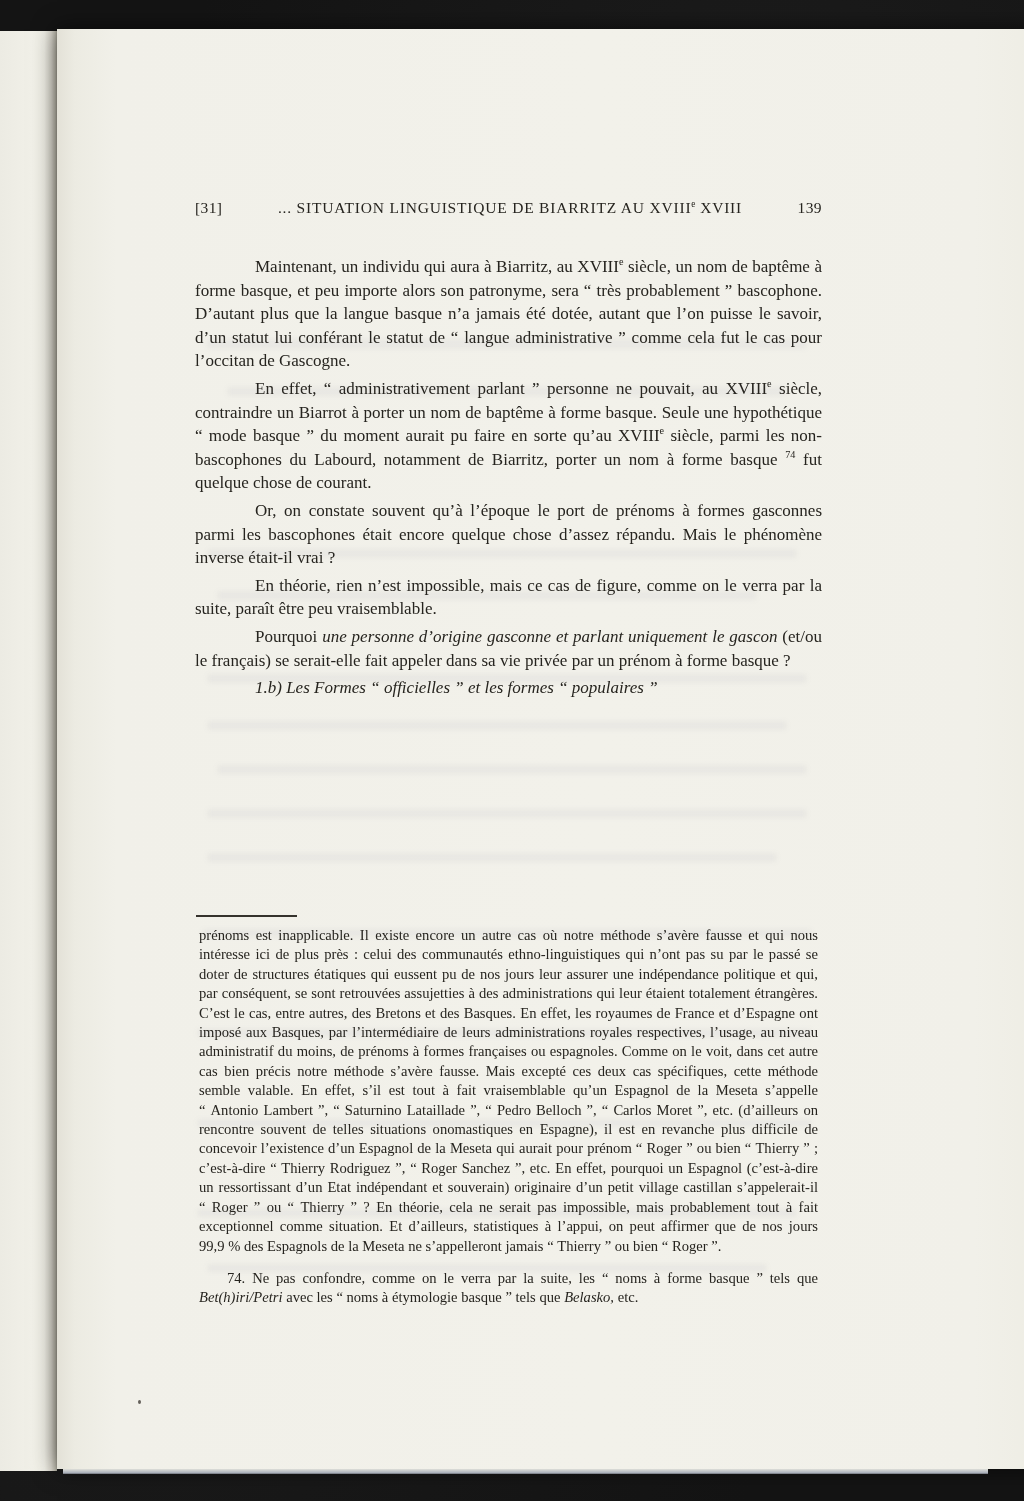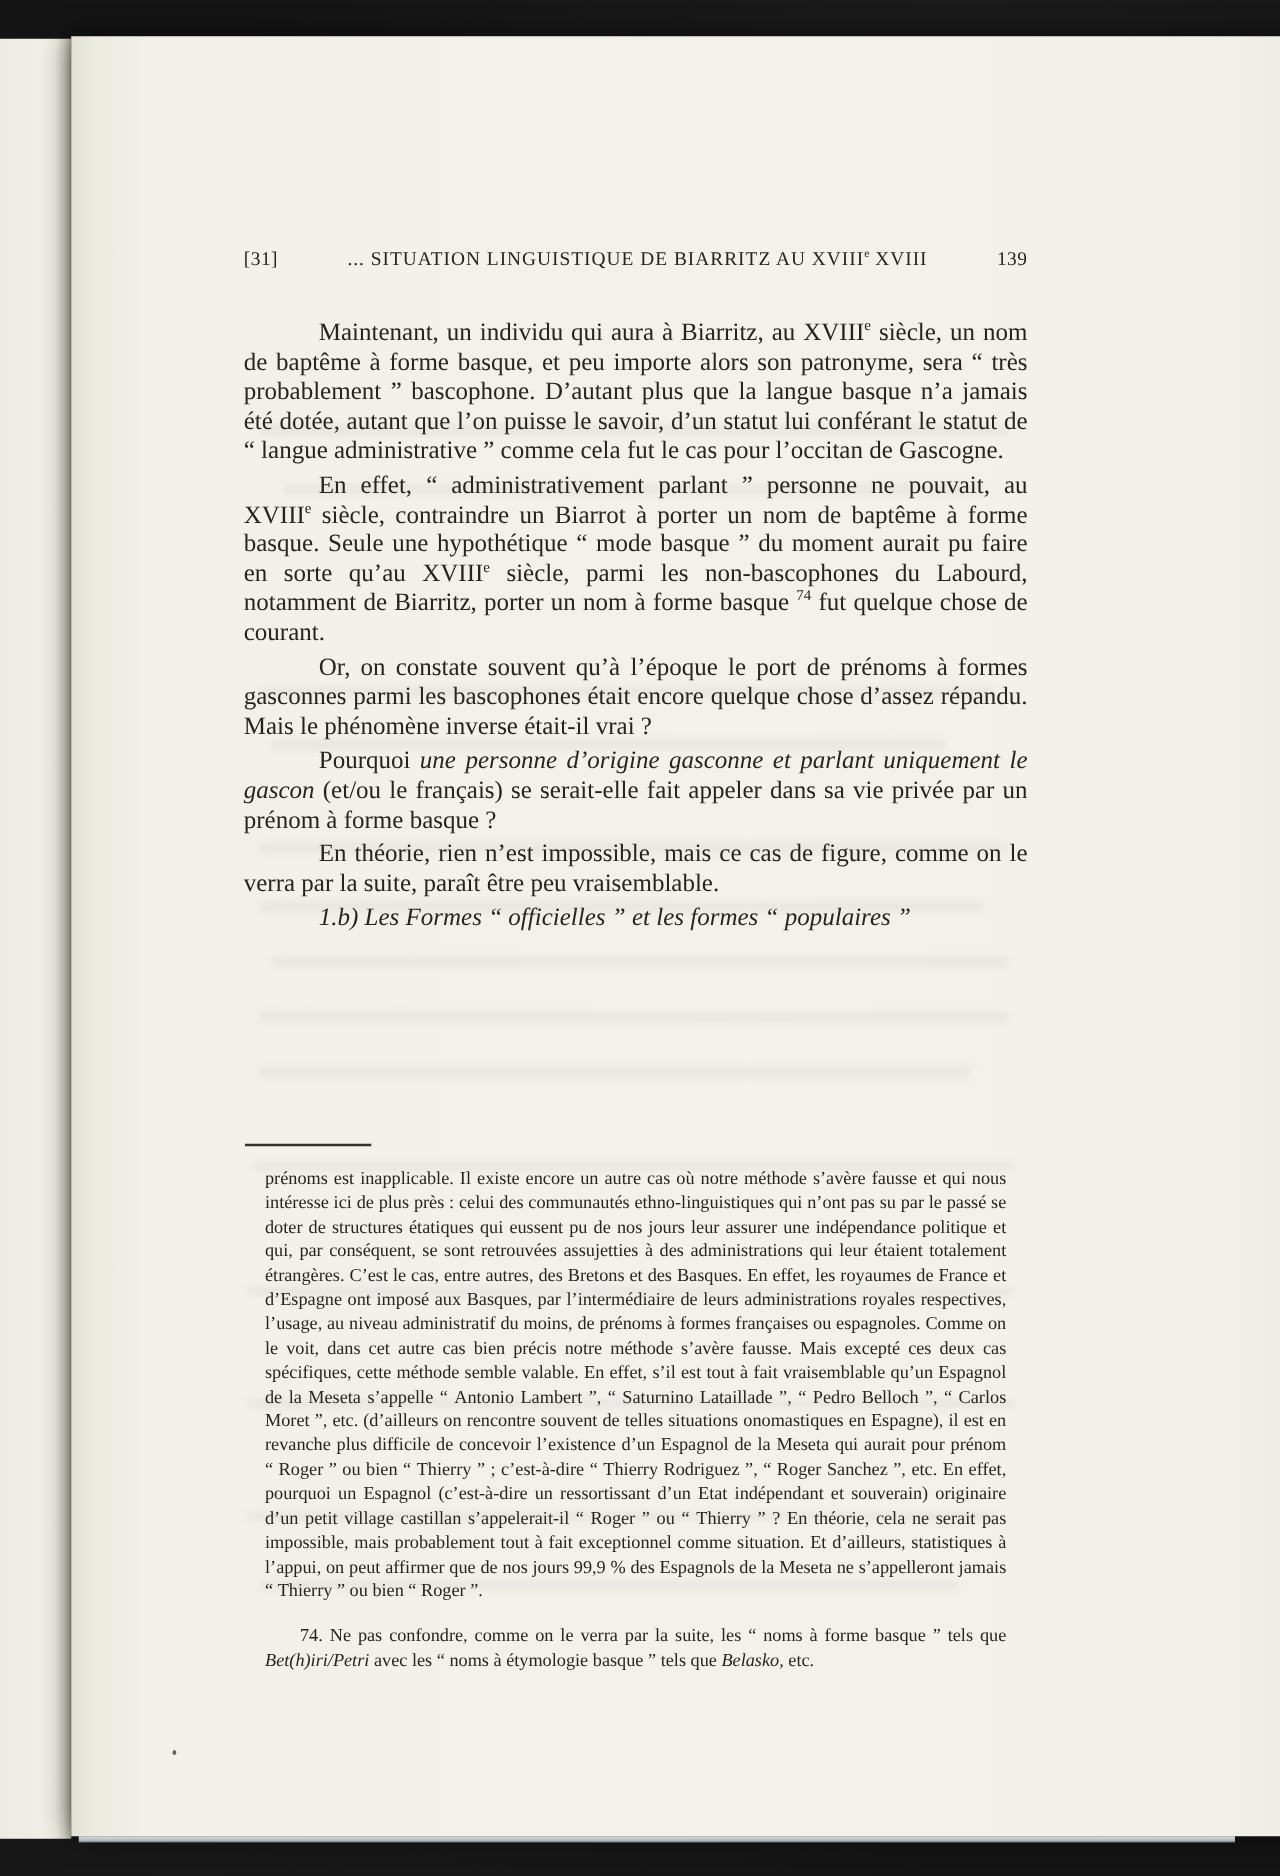--- a/index.html
+++ b/index.html
@@ -45,21 +45,21 @@
   }
   .running-header {
     display: flex; justify-content: space-between; align-items: baseline;
     font-size: 15.5px; letter-spacing: 0.4px;
     margin-bottom: 38px;
     white-space: nowrap;
   }
   .running-header .title { letter-spacing: 0.8px; }
   .body-text p {
     margin: 0 0 4px 0;
-    font-size: 20px; line-height: 23.6px;
+    font-size: 17px; line-height: 23.6px;
     text-align: justify;
     text-indent: 60px;
   }
   sup {
     font-size: 0.6em; line-height: 0; vertical-align: super; letter-spacing: 0;
   }
   .section-heading {
     margin: 25px 0 5px 0;
     font-size: 19px; line-height: 23.6px;
     text-indent: 34px;
@@ -67,21 +67,21 @@
   }
   .footnotes {
     position: absolute; top: 716px; left: 0; width: 627px;
   }
   .footnote-separator {
     width: 101px; height: 0;
     border-top: 2px solid #35322c;
     margin: 0 0 9px 1px;
   }
   .footnotes p {
-    margin: 17px;
+    margin: 4px;
     font-size: 14.6px; line-height: 19.4px;
     text-align: justify;
   }
   .footnotes p.note-numbered { margin-top: 13px; text-indent: 28px; }
   
   .bleed {
     position: absolute; border-radius: 4px;
     background: rgba(88, 98, 128, 0.055);
     filter: blur(2.5px);
     pointer-events: none;
@@ -124,22 +124,22 @@
     <div class="running-header">
       <span>[31]</span>
       <span class="title"><span>... SITUATION LINGUISTIQUE DE BIARRITZ AU XVIII</span><sup>e</sup><span> XVIII</span></span>
       <span>139</span>
     </div>
 
     <div class="body-text">
       <p><span>Maintenant, un individu qui aura à Biarritz, au XVIII</span><sup>e</sup><span> siècle, un nom de baptême à forme basque, et peu importe alors son patronyme, sera “&nbsp;très probablement&nbsp;” bascophone. D’autant plus que la langue basque n’a jamais été dotée, autant que l’on puisse le savoir, d’un statut lui conférant le statut de “&nbsp;langue administrative&nbsp;” comme cela fut le cas pour l’occitan de Gascogne.</span></p>
       <p><span>En effet, “&nbsp;administrativement parlant&nbsp;” personne ne pouvait, au XVIII</span><sup>e</sup><span> siècle, contraindre un Biarrot à porter un nom de baptême à forme basque. Seule une hypothétique “&nbsp;mode basque&nbsp;” du moment aurait pu faire en sorte qu’au XVIII</span><sup>e</sup><span> siècle, parmi les non-bascophones du Labourd, notamment de Biarritz, porter un nom à forme basque&nbsp;</span><sup>74</sup><span> fut quelque chose de courant.</span></p>
       <p><span>Or, on constate souvent qu’à l’époque le port de prénoms à formes gasconnes parmi les bascophones était encore quelque chose d’assez répandu. Mais le phénomène inverse était-il vrai&nbsp;?</span></p>
+      <p><span>En théorie, rien n’est impossible, mais ce cas de figure, comme on le verra par la suite, paraît être peu vraisemblable.</span></p>
       <p><span>Pourquoi </span><i>une personne d’origine gasconne et parlant uniquement le gascon</i><span> (et/ou le français) se serait-elle fait appeler dans sa vie privée par un prénom à forme basque&nbsp;?</span></p>
-      <p><span>En théorie, rien n’est impossible, mais ce cas de figure, comme on le verra par la suite, paraît être peu vraisemblable.</span></p>
 
       <p class="section-heading"><i>1.b) Les Formes “&nbsp;officielles&nbsp;” et les formes “&nbsp;populaires&nbsp;”</i></p>
 
     </div>
 
     <div class="footnotes">
       <div class="footnote-separator"></div>
       <p><span>prénoms est inapplicable. Il existe encore un autre cas où notre méthode s’avère fausse et qui nous intéresse ici de plus près&nbsp;: celui des communautés ethno-linguistiques qui n’ont pas su par le passé se doter de structures étatiques qui eussent pu de nos jours leur assurer une indépendance politique et qui, par conséquent, se sont retrouvées assujetties à des administrations qui leur étaient totalement étrangères. C’est le cas, entre autres, des Bretons et des Basques. En effet, les royaumes de France et d’Espagne ont imposé aux Basques, par l’intermédiaire de leurs administrations royales respectives, l’usage, au niveau administratif du moins, de prénoms à formes françaises ou espagnoles. Comme on le voit, dans cet autre cas bien précis notre méthode s’avère fausse. Mais excepté ces deux cas spécifiques, cette méthode semble valable. En effet, s’il est tout à fait vraisemblable qu’un Espagnol de la Meseta s’appelle “&nbsp;Antonio Lambert&nbsp;”, “&nbsp;Saturnino Lataillade&nbsp;”, “&nbsp;Pedro Belloch&nbsp;”, “&nbsp;Carlos Moret&nbsp;”, etc. (d’ailleurs on rencontre souvent de telles situations onomastiques en Espagne), il est en revanche plus difficile de concevoir l’existence d’un Espagnol de la Meseta qui aurait pour prénom “&nbsp;Roger&nbsp;” ou bien “&nbsp;Thierry&nbsp;”&nbsp;; c’est-à-dire “&nbsp;Thierry Rodriguez&nbsp;”, “&nbsp;Roger Sanchez&nbsp;”, etc. En effet, pourquoi un Espagnol (c’est-à-dire un ressortissant d’un Etat indépendant et souverain) originaire d’un petit village castillan s’appelerait-il “&nbsp;Roger&nbsp;” ou “&nbsp;Thierry&nbsp;”&nbsp;? En théorie, cela ne serait pas impossible, mais probablement tout à fait exceptionnel comme situation. Et d’ailleurs, statistiques à l’appui, on peut affirmer que de nos jours 99,9&nbsp;% des Espagnols de la Meseta ne s’appelleront jamais “&nbsp;Thierry&nbsp;” ou bien “&nbsp;Roger&nbsp;”.</span></p>
       <p class="note-numbered"><span>74.&nbsp;Ne pas confondre, comme on le verra par la suite, les “&nbsp;noms à forme basque&nbsp;” tels que </span><i>Bet(h)iri/Petri</i><span> avec les “&nbsp;noms à étymologie basque&nbsp;” tels que </span><i>Belasko,</i><span> etc.</span></p>
     </div>

